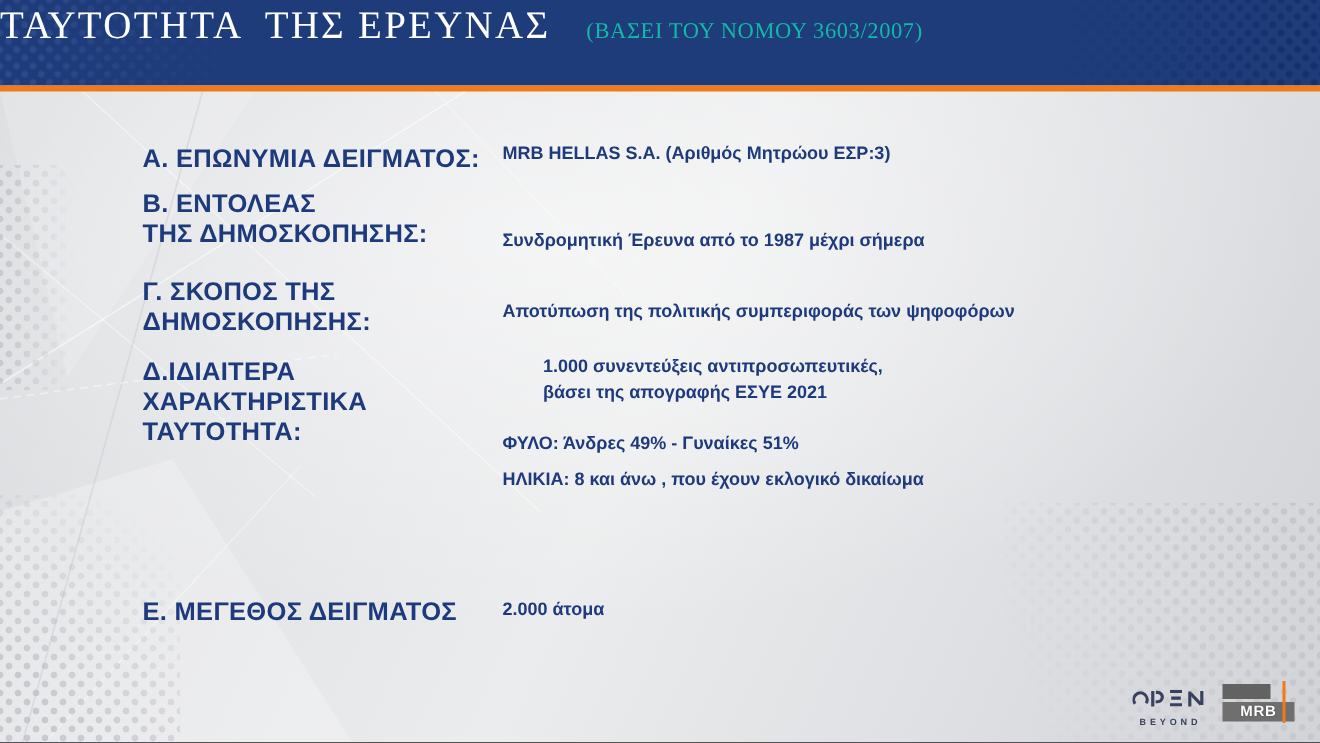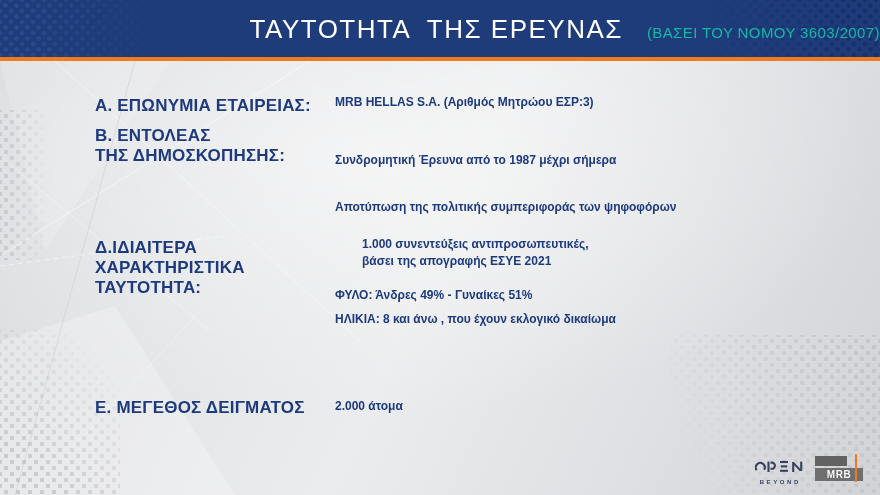--- a/index.html
+++ b/index.html
@@ -18,21 +18,21 @@
       radial-gradient(circle, var(--dc) 2px, transparent 2.5px),
       radial-gradient(circle, var(--dc) 2px, transparent 2.5px);
     background-size:11px 11px; background-position:0 0,5.5px 5.5px; }
   .hdots-left  { --dc:#2b4a8b; left:0; width:170px;
     -webkit-mask-image:linear-gradient(90deg,#000 15%,transparent 95%);
     mask-image:linear-gradient(90deg,#000 15%,transparent 95%); }
   .hdots-right { --dc:#17306a; right:0; width:180px;
     -webkit-mask-image:linear-gradient(270deg,#000 10%,transparent 95%);
     mask-image:linear-gradient(270deg,#000 10%,transparent 95%); }
   .header-content { position:absolute; left:0; right:0; top:0; height:57px;
-    display:flex; align-items:baseline; justify-content:flex-end; gap:24px; padding-top:16px; box-sizing:border-box; }
+    display:flex; align-items:baseline; justify-content:flex-start; gap:24px; padding-top:4px; box-sizing:border-box;font-family:Liberation Serif, serif; }
   .title { color:#ffffff; font-size:26px; font-weight:400; letter-spacing:1.5px; white-space:pre; line-height:1; }
   .subtitle { color:#14b8a6; font-size:15px; font-weight:400; letter-spacing:0.4px; line-height:1; }
   .orange-line { position:absolute; top:57px; left:0; width:880px; height:4px; background:#ef7b1e; }
 
   
   .weblines { position:absolute; left:0; top:61px; width:880px; height:434px; pointer-events:none; }
   .bdots { position:absolute; pointer-events:none;
     background-image:
       radial-gradient(circle, var(--dc) 2px, transparent 2.5px),
       radial-gradient(circle, var(--dc) 2px, transparent 2.5px);
@@ -98,34 +98,38 @@
     <line x1="135" y1="0" x2="15" y2="434" stroke="rgba(200,204,211,0.55)" stroke-width="1"></line>
     <line x1="290" y1="0" x2="430" y2="150" stroke="rgba(255,255,255,0.3)" stroke-width="1"></line>
     <line x1="0" y1="205" x2="225" y2="175" stroke="rgba(255,255,255,0.5)" stroke-width="1" stroke-dasharray="5,4"></line>
     <line x1="30" y1="434" x2="200" y2="250" stroke="rgba(255,255,255,0.35)" stroke-width="1"></line>
   </svg>
   <div class="bdots bdots-left"></div>
   <div class="bdots bdots-bottomleft"></div>
   <div class="bdots bdots-bottomright"></div>
 
   <div class="label pos-labelA">
-    <div>Α. ΕΠΩΝΥΜΙΑ ΕΤΑΙΡΕΙΑΣ:</div>
+    <div>Α. ΕΠΩΝΥΜΙΑ ΔΕΙΓΜΑΤΟΣ:</div>
   </div>
   <div class="value pos-valueA">
     <div>MRB HELLAS S.A. (Αριθμός Μητρώου ΕΣΡ:3)</div>
   </div>
 
   <div class="label pos-labelB">
     <div>Β. ΕΝΤΟΛΕΑΣ</div>
     <div>ΤΗΣ ΔΗΜΟΣΚΟΠΗΣΗΣ:</div>
   </div>
   <div class="value pos-valueB">
     <div>Συνδρομητική Έρευνα από το 1987 μέχρι σήμερα</div>
   </div>
 
+  <div class="label pos-labelC">
+    <div>Γ. ΣΚΟΠΟΣ ΤΗΣ</div>
+    <div>ΔΗΜΟΣΚΟΠΗΣΗΣ:</div>
+  </div>
   <div class="value pos-valueC">
     <div>Αποτύπωση της πολιτικής συμπεριφοράς των ψηφοφόρων</div>
   </div>
 
   <div class="label pos-labelD">
     <div>Δ.ΙΔΙΑΙΤΕΡΑ</div>
     <div>ΧΑΡΑΚΤΗΡΙΣΤΙΚΑ</div>
     <div>ΤΑΥΤΟΤΗΤΑ:</div>
   </div>
   <div class="value pos-valueD">

